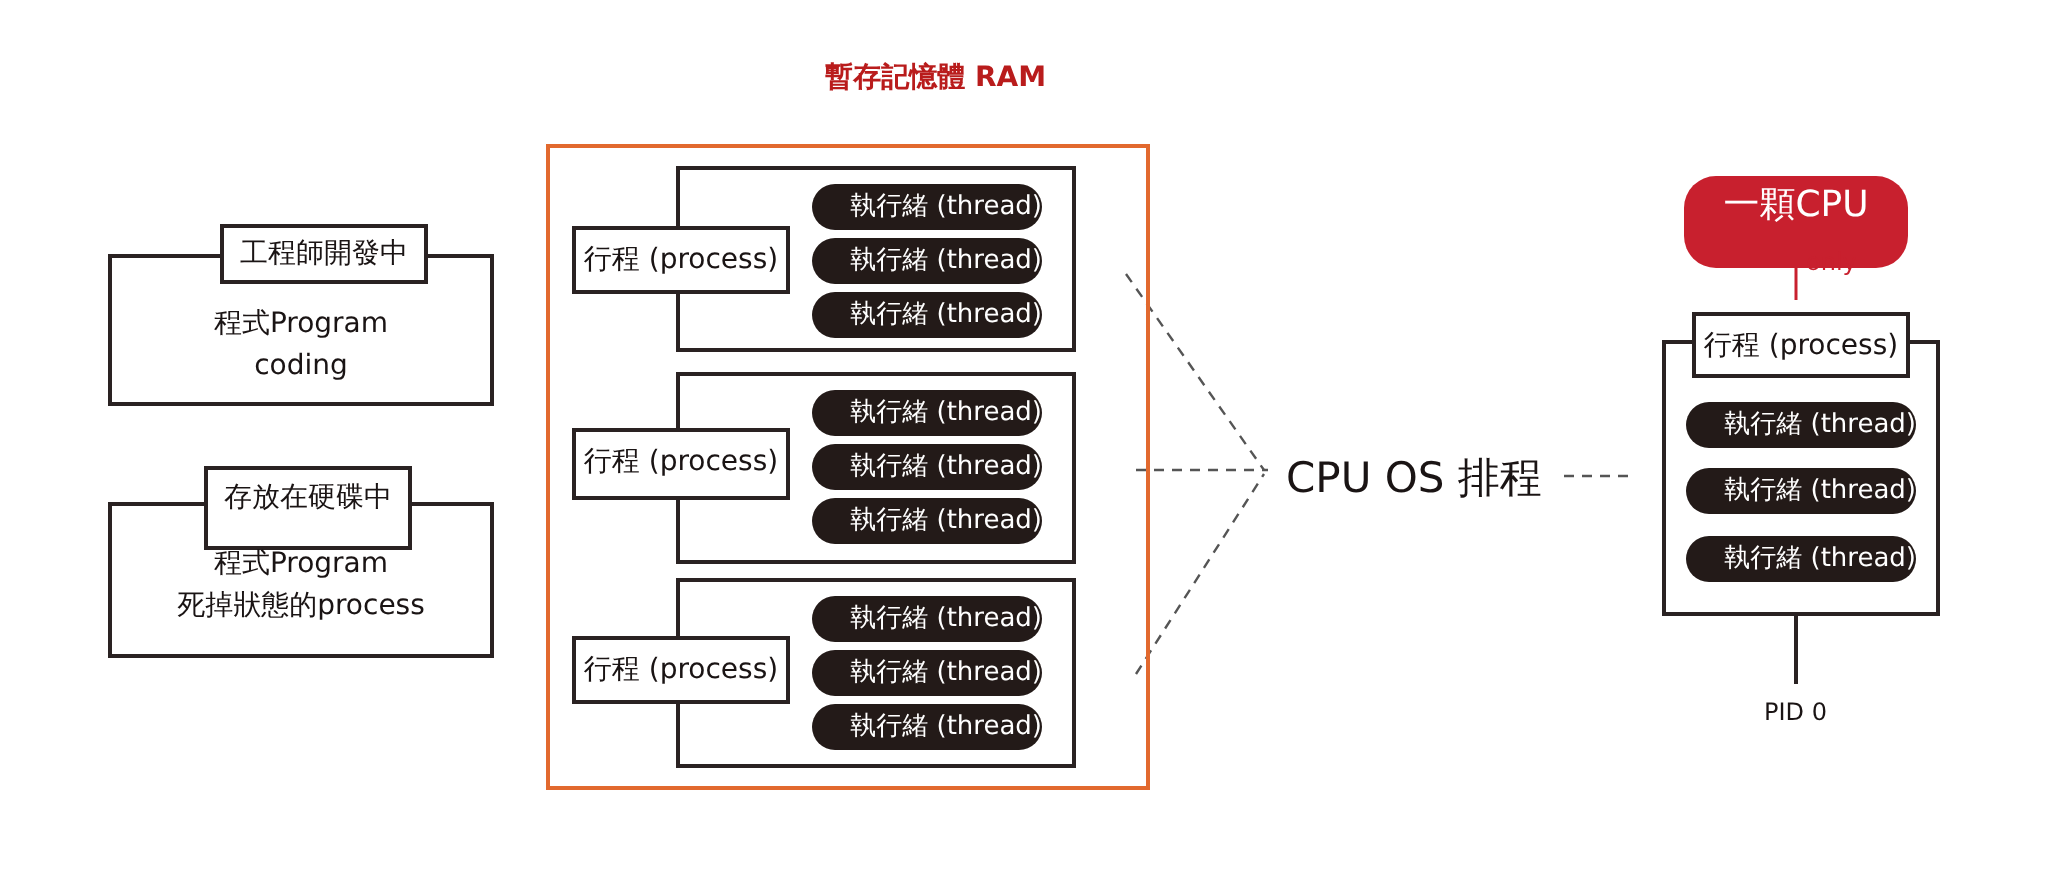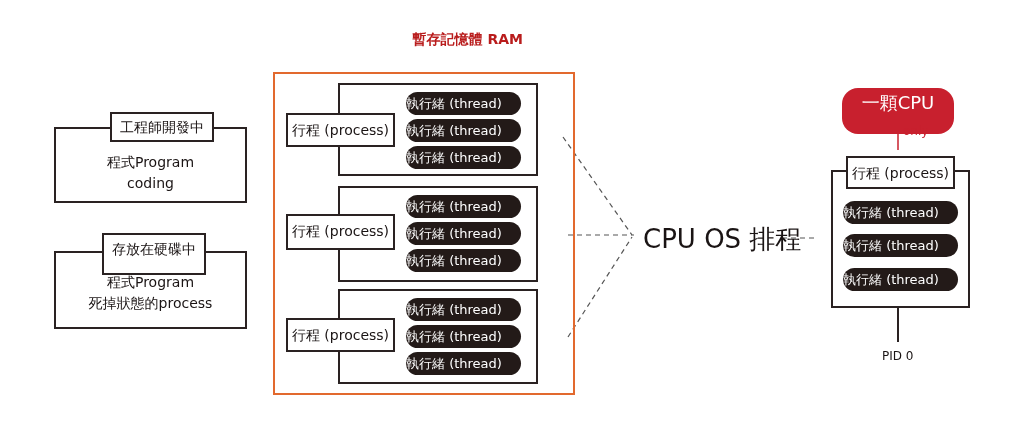--- a/index.html
+++ b/index.html
@@ -15,23 +15,23 @@
 
   
   .ram-title { position: absolute; color: #b91c1c; font-size: 14px; font-weight: bold; text-align: right;
                line-height: 22px; width: 200px; }
   .ram-box { position: absolute; border: 2px solid #e2692e; box-sizing: border-box; }
 
   .proc-frame { position: absolute; border: 2px solid #2a2222; box-sizing: border-box; background: #fff; }
   .proc-label { position: absolute; border: 2px solid #2a2222; box-sizing: border-box; background: #fff;
                 font-size: 14px; line-height: 30px; text-align: center; white-space: nowrap; }
   .thread { position: absolute; background: #231a18; color: #ffffff; border-radius: 12px;
-            font-size: 13px; text-align: left; line-height: 23px; height: 23px; white-space: nowrap; }
+            font-size: 13px; text-align: right; line-height: 23px; height: 23px; white-space: nowrap; }
 
-  .cpu-os { position: absolute; font-size: 26px; white-space: nowrap; line-height: 28px; }
+  .cpu-os { position: absolute; font-size: 21px; white-space: nowrap; line-height: 28px; }
 
   .cpu-pill { position: absolute; background: #c8202e; color: #fff; border-radius: 16px; text-align: center;
               font-size: 18px; line-height: 30px; height: 46px; white-space: nowrap; }
   .only { position: absolute; color: #c8202e; font-size: 12px; }
   .pid { position: absolute; font-size: 12px; white-space: nowrap; }
 </style>
 </head>
 <body>
 
 <svg class="lines">

